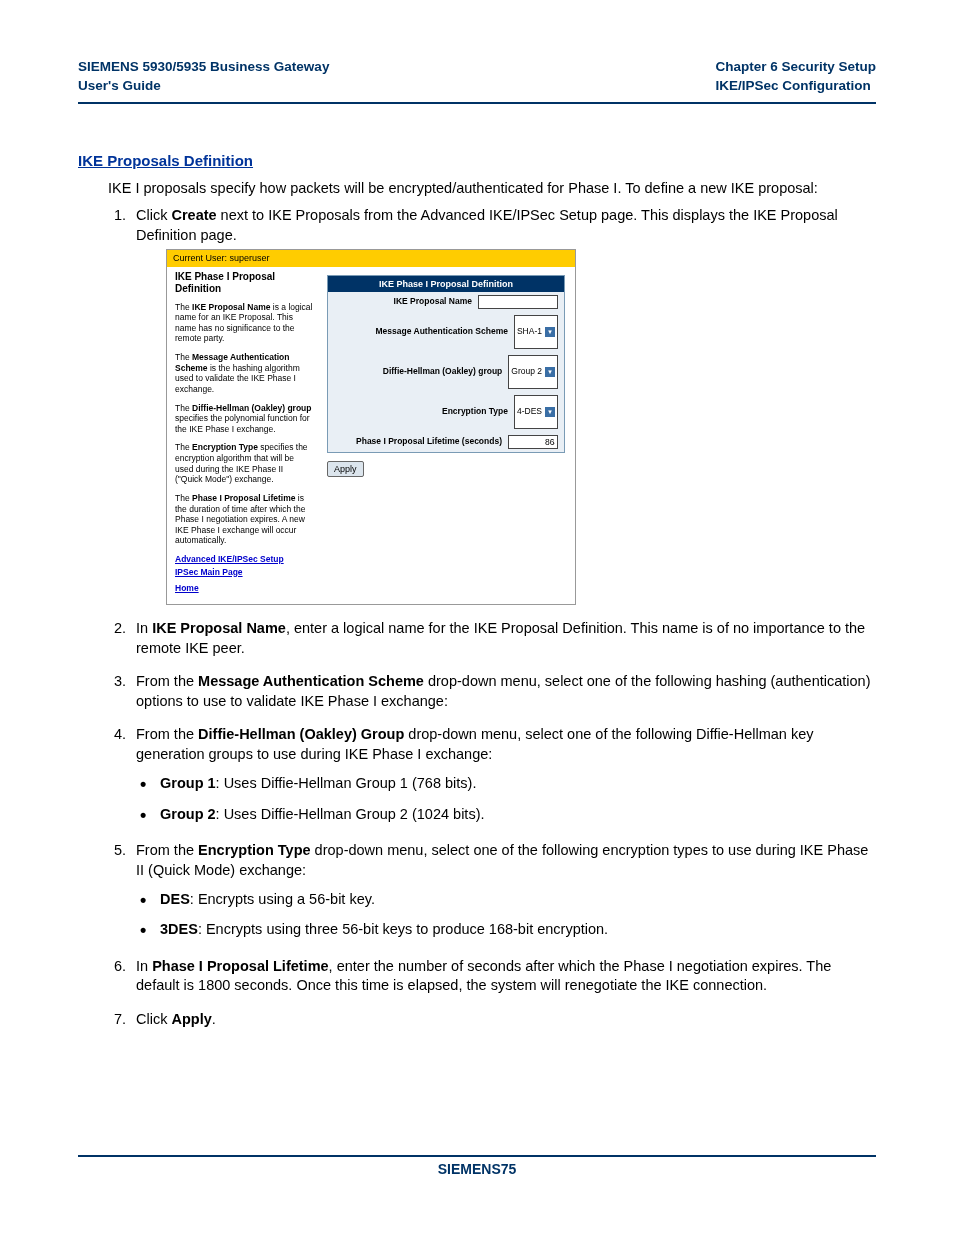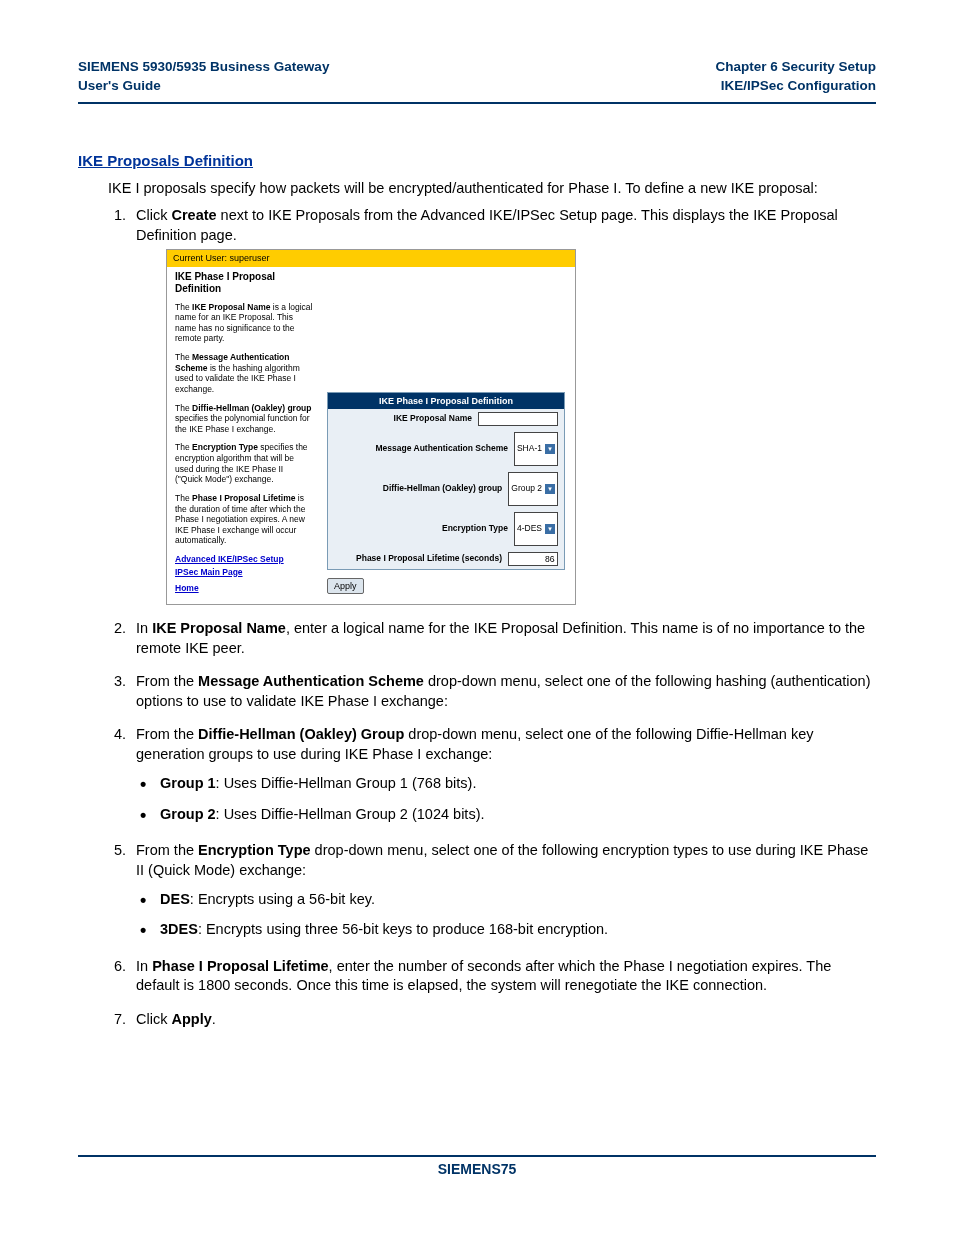--- a/index.html
+++ b/index.html
@@ -21,21 +21,21 @@
     justify-content: space-between;
     border-bottom: 2px solid #003366;
     padding-bottom: 6px;
   }
   .header-left, .header-right {
     font-weight: bold;
     color: #003366;
     font-size: 13.5px;
     line-height: 1.4;
   }
-  .header-right { text-align: right; }
+  .header-right { text-align: left; }
   .section-heading {
     color: #003399;
     font-weight: bold;
     text-decoration: underline;
     margin-top: 48px;
     font-size: 15px;
   }
   .intro {
     margin: 10px 0 4px 30px;
     line-height: 1.35;
@@ -76,21 +76,21 @@
     background: #fff;
   }
   .ss-userbar {
     background: #ffcc00;
     color: #000;
     padding: 2px 6px;
     font-size: 9px;
   }
   .ss-body {
     display: flex;
-    align-items: flex-end;
+    align-items: flex-start;
   }
   .ss-left {
     width: 155px;
     padding: 4px 8px 8px 8px;
     box-sizing: border-box;
     line-height: 1.25;
   }
   .ss-left-title {
     font-weight: bold;
     font-size: 10px;

